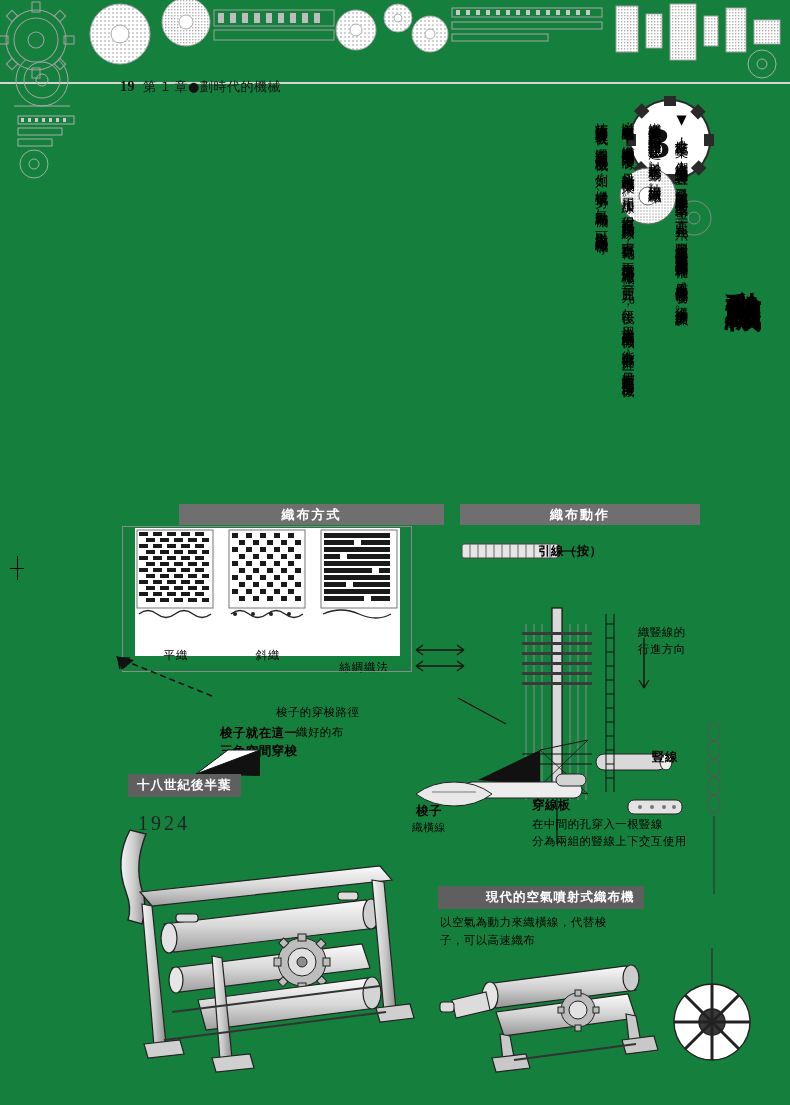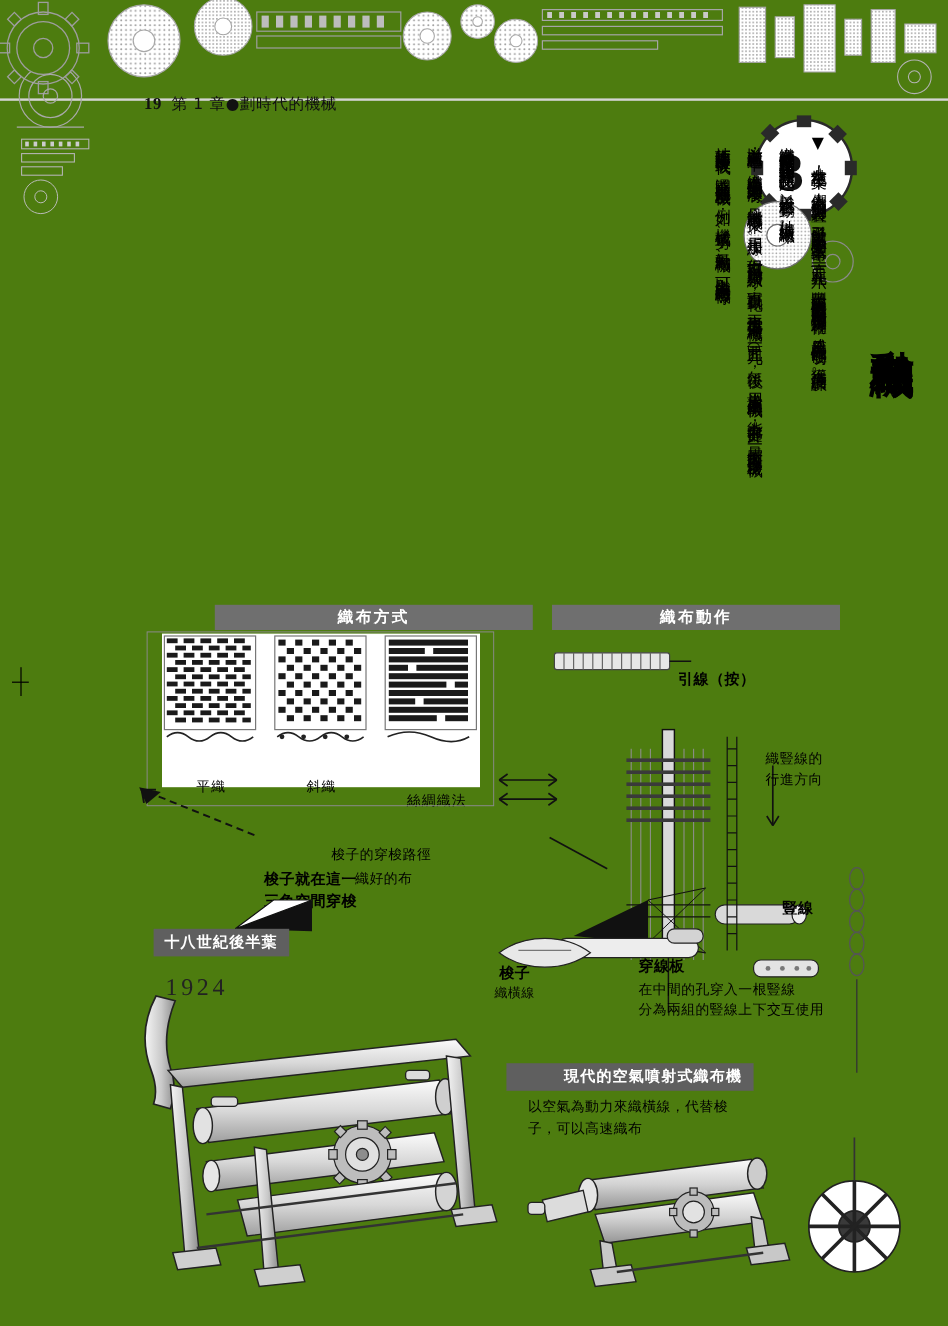--- a/index.html
+++ b/index.html
@@ -8,21 +8,21 @@
     background: #ffffff;
   }
   body {
     font-family: "DejaVu Sans", sans-serif;
   }
   #page {
     position: relative;
     width: 790px;
     height: 1105px;
     overflow: hidden;
-    background: #4d7c0f;
+    background: #15803d;
   }
 
   
   .gear-band {
     position: absolute;
     top: 0;
     left: 0;
     width: 790px;
     height: 96px;
     overflow: hidden;
@@ -565,21 +565,21 @@
             <path d="M58 8 L58 22"></path>
             <path d="M66 8 L66 22"></path>
           <path d="M74 8 L74 22"></path>
             <path d="M82 8 L82 22"></path>
             <path d="M90 8 L90 22"></path>
         </g>
         <path d="M98 15 L116 15" stroke="#111" stroke-width="1.3"></path>
       </g>
     </svg>
 
-    <div class="cap b" style="left:505px; top:46px;margin-top:15px;">引線（按）</div>
+    <div class="cap b" style="left:478px; top:46px;">引線（按）</div>
 
 
     <svg style="position:absolute; left:396px; top:108px;" width="290" height="300">
 
       <g stroke="#111" stroke-width="1.2" fill="none">
         <rect x="96" y="4" width="10" height="186" fill="#d9d9d9"></rect>
         <path d="M101 190 L101 240"></path>
       </g>
 
       <g stroke="#8e8e8e" stroke-width="0.9">
@@ -789,21 +789,21 @@
         <path d="M84 244 L306 216"></path>
         <path d="M92 216 L300 190"></path>
       </g>
 
       <g stroke="#222" stroke-width="1.1" fill="#dcdcdc">
         <rect x="96" y="118" width="22" height="8" rx="3"></rect>
         <rect x="258" y="96" width="20" height="8" rx="3"></rect>
       </g>
     </svg>
 
-    <div class="labelbar" style="left:362px; top:390px;padding-left:48px;">現代的空氣噴射式織布機</div>
+    <div class="labelbar" style="left:378px; top:390px;padding-left:48px;">現代的空氣噴射式織布機</div>
 
     <div class="cap" style="left:380px; top:418px; width:180px; line-height:1.55;">以空氣為動力來織橫線，代替梭子，可以高速織布</div>
 
     <svg style="position:absolute; left:370px; top:452px;" width="330" height="130">
       <defs>
         <linearGradient id="mg3" x1="0" y1="0" x2="0" y2="1">
           <stop offset="0" stop-color="#fafafa"></stop>
           <stop offset="0.5" stop-color="#d2d2d2"></stop>
           <stop offset="1" stop-color="#959595"></stop>
         </linearGradient>

